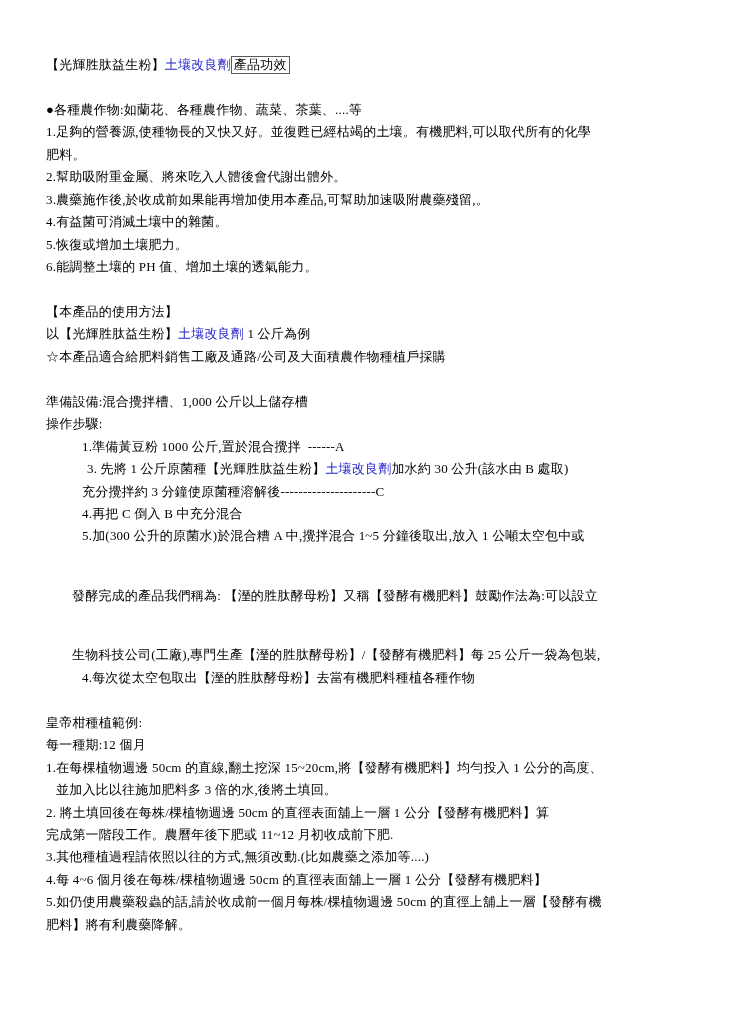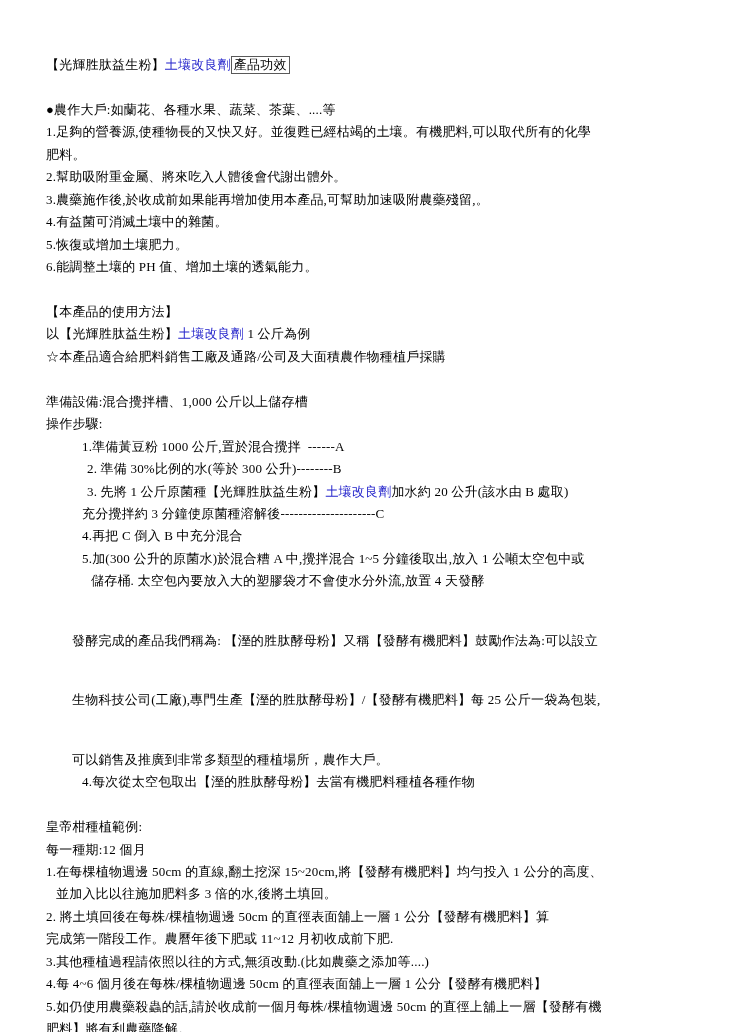--- a/index.html
+++ b/index.html
@@ -40,45 +40,42 @@
     border: 1px solid #595959;
     padding: 0px 2px 1px 2px;
   }
 </style>
 </head>
 <body>
 
 <div class="doc-page">
     <div class="line"><span class="">【光輝胜肽益生粉】</span><span class="blue">土壤改良劑</span><span class="boxed">產品功效</span></div>
     <div class="line blank"></div>
-    <div class="line"><span class="">●農作大戶:如蘭花、各種水果、蔬菜、茶葉、....等</span></div>
+    <div class="line"><span class="">●各種農作物:如蘭花、各種農作物、蔬菜、茶葉、....等</span></div>
     <div class="line"><span class="">1.足夠的營養源,使種物長的又快又好。並復甦已經枯竭的土壤。有機肥料,可以取代所有的化學</span></div>
     <div class="line"><span class="">肥料。</span></div>
     <div class="line"><span class="">2.幫助吸附重金屬、將來吃入人體後會代謝出體外。</span></div>
     <div class="line"><span class="">3.農藥施作後,於收成前如果能再增加使用本產品,可幫助加速吸附農藥殘留,。</span></div>
     <div class="line"><span class="">4.有益菌可消滅土壤中的雜菌。</span></div>
     <div class="line"><span class="">5.恢復或增加土壤肥力。</span></div>
     <div class="line"><span class="">6.能調整土壤的 PH 值、增加土壤的透氣能力。</span></div>
     <div class="line blank"></div>
     <div class="line"><span class="">【本產品的使用方法】</span></div>
     <div class="line"><span class="">以【光輝胜肽益生粉】</span><span class="blue">土壤改良劑</span><span class=""> 1 公斤為例</span></div>
     <div class="line"><span class="">☆本產品適合給肥料銷售工廠及通路/公司及大面積農作物種植戶採購</span></div>
     <div class="line blank"></div>
     <div class="line"><span class="">準備設備:混合攪拌槽、1,000 公斤以上儲存槽</span></div>
     <div class="line"><span class="">操作步驟:</span></div>
     <div class="line ind3"><span class="">1.準備黃豆粉 1000 公斤,置於混合攪拌  ------A</span></div>
-    <div class="line ind4"><span class="">2. 準備 30%比例的水(等於 300 公升)--------B</span></div>
-    <div class="line ind4"><span class="">3. 先將 1 公斤原菌種【光輝胜肽益生粉】</span><span class="blue">土壤改良劑</span><span class="">加水約 20 公升(該水由 B 處取)</span></div>
+    <div class="line ind4"><span class="">3. 先將 1 公斤原菌種【光輝胜肽益生粉】</span><span class="blue">土壤改良劑</span><span class="">加水約 30 公升(該水由 B 處取)</span></div>
     <div class="line ind3"><span class="">充分攪拌約 3 分鐘使原菌種溶解後---------------------C</span></div>
     <div class="line ind3"><span class="">4.再把 C 倒入 B 中充分混合</span></div>
     <div class="line ind3"><span class="">5.加(300 公升的原菌水)於混合糟 A 中,攪拌混合 1~5 分鐘後取出,放入 1 公噸太空包中或</span></div>
-    <div class="line ind5"><span class="">儲存桶. 太空包內要放入大的塑膠袋才不會使水分外流,放置 4 天發酵</span></div>
     <div class="line ind2"><span class="">發酵完成的產品我們稱為: 【溼的胜肽酵母粉】又稱【發酵有機肥料】鼓勵作法為:可以設立</span></div>
     <div class="line ind2"><span class="">生物科技公司(工廠),專門生產【溼的胜肽酵母粉】/【發酵有機肥料】每 25 公斤一袋為包裝,</span></div>
-    <div class="line ind2"><span class="">可以銷售及推廣到非常多類型的種植場所，農作大戶。</span></div>
     <div class="line ind3"><span class="">4.每次從太空包取出【溼的胜肽酵母粉】去當有機肥料種植各種作物</span></div>
     <div class="line blank"></div>
     <div class="line"><span class="">皇帝柑種植範例:</span></div>
     <div class="line"><span class="">每一種期:12 個月</span></div>
     <div class="line"><span class="">1.在每棵植物週邊 50cm 的直線,翻土挖深 15~20cm,將【發酵有機肥料】均勻投入 1 公分的高度、</span></div>
     <div class="line ind1"><span class="">並加入比以往施加肥料多 3 倍的水,後將土填回。</span></div>
     <div class="line"><span class="">2. 將土填回後在每株/棵植物週邊 50cm 的直徑表面舖上一層 1 公分【發酵有機肥料】算</span></div>
     <div class="line"><span class="">完成第一階段工作。農曆年後下肥或 11~12 月初收成前下肥.</span></div>
     <div class="line"><span class="">3.其他種植過程請依照以往的方式,無須改動.(比如農藥之添加等....)</span></div>
     <div class="line"><span class="">4.每 4~6 個月後在每株/棵植物週邊 50cm 的直徑表面舖上一層 1 公分【發酵有機肥料】</span></div>

